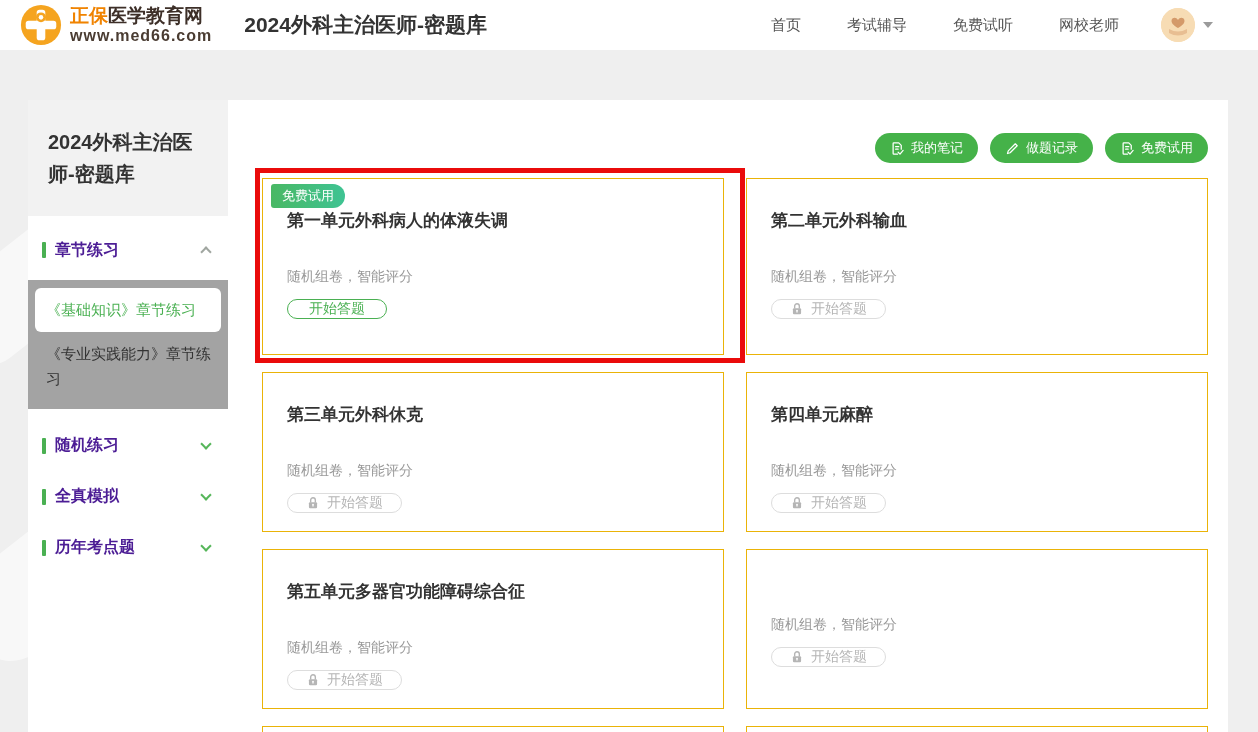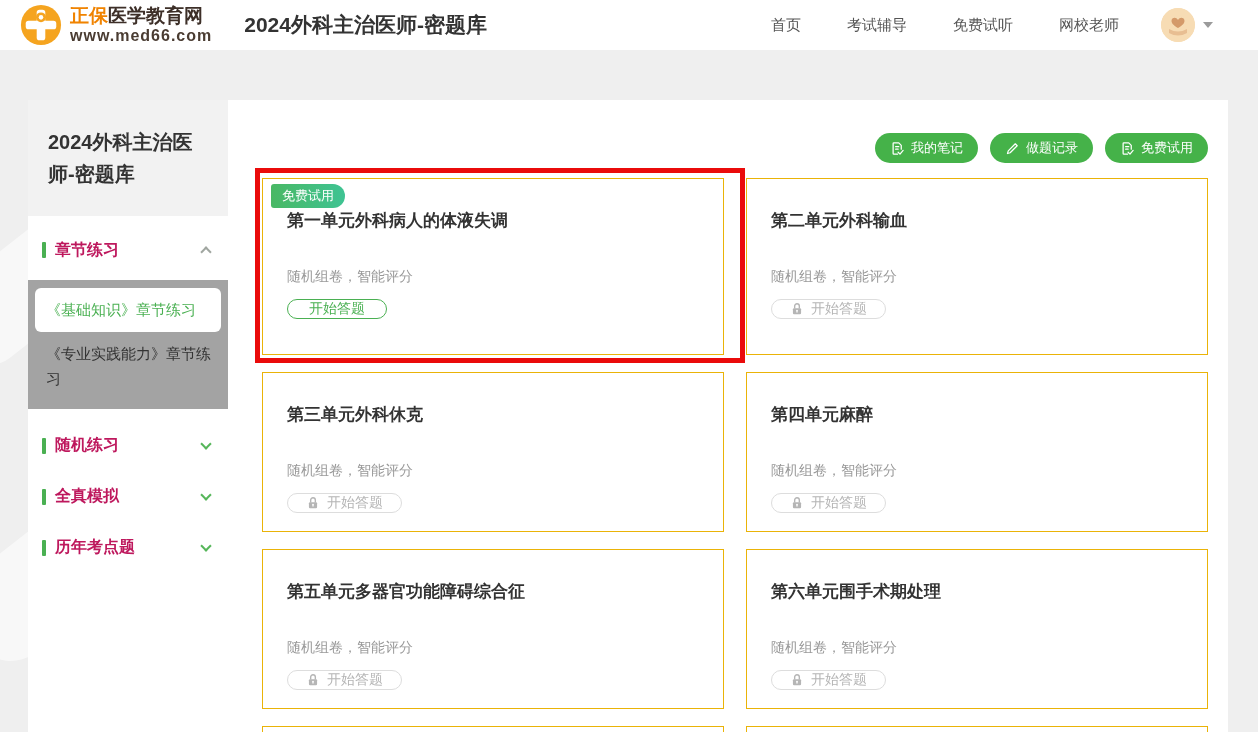--- a/index.html
+++ b/index.html
@@ -44,21 +44,21 @@
   .sidebar { position:absolute; left:0; top:0; width:200px; height:100%; background:#fff; }
   .sb-title {
     background:#f2f2f2; padding:26px 20px; font-size:20px; font-weight:bold;
     color:#333; line-height:1.6;
   }
   .sb-section {
     display:flex; align-items:center; height:30px;
     padding:0 18px 0 14px; margin-top:19px; cursor:pointer;
   }
   .sb-bar { width:4px; height:16px; background:#4ab052; margin-right:9px; border-radius:1px; }
-  .sb-section-label { font-size:16px; font-weight:bold; color:#be185d; }
+  .sb-section-label { font-size:16px; font-weight:bold; color:#4c1d95; }
   .chev { width:8px; height:8px; border-left:2px solid #56b65a; border-bottom:2px solid #56b65a;
           margin-left:auto; cursor:pointer; }
   .chev.up   { transform:rotate(135deg); border-color:#a0a6a0; margin-top:4px; }
   .chev.down { transform:rotate(-45deg); margin-top:-4px; }
   .sb-sub { background:#a3a3a3; margin-top:15px; padding:8px 7px; }
   .sb-sub-item {
     font-size:15px; color:#333; line-height:1.7; padding:9px 6px 9px 11px;
     cursor:pointer;
   }
   .sb-sub-item.active { background:#fff; border-radius:6px; color:#4ab052; }
@@ -268,21 +268,20 @@
             <path d="M8 11V7a4 4 0 0 1 8 0v4" fill="none" stroke="#b5b5b5" stroke-width="2.4"></path>
             <rect x="5" y="10.5" width="14" height="10.5" rx="2" fill="#b5b5b5"></rect>
             <circle cx="12" cy="15" r="1.6" fill="#fff"></circle>
             <rect x="11.3" y="15.5" width="1.4" height="3" fill="#fff"></rect>
           </svg>
         <span>开始答题</span>
       </button>
     </div>
 
     <div class="card">
-      <div class="card-title">第六单元围手术期处理</div>
       <div class="card-desc">随机组卷，智能评分</div>
       <button class="card-btn">
         <svg viewBox="0 0 24 24">
             <path d="M8 11V7a4 4 0 0 1 8 0v4" fill="none" stroke="#b5b5b5" stroke-width="2.4"></path>
             <rect x="5" y="10.5" width="14" height="10.5" rx="2" fill="#b5b5b5"></rect>
             <circle cx="12" cy="15" r="1.6" fill="#fff"></circle>
             <rect x="11.3" y="15.5" width="1.4" height="3" fill="#fff"></rect>
           </svg>
         <span>开始答题</span>
       </button>

